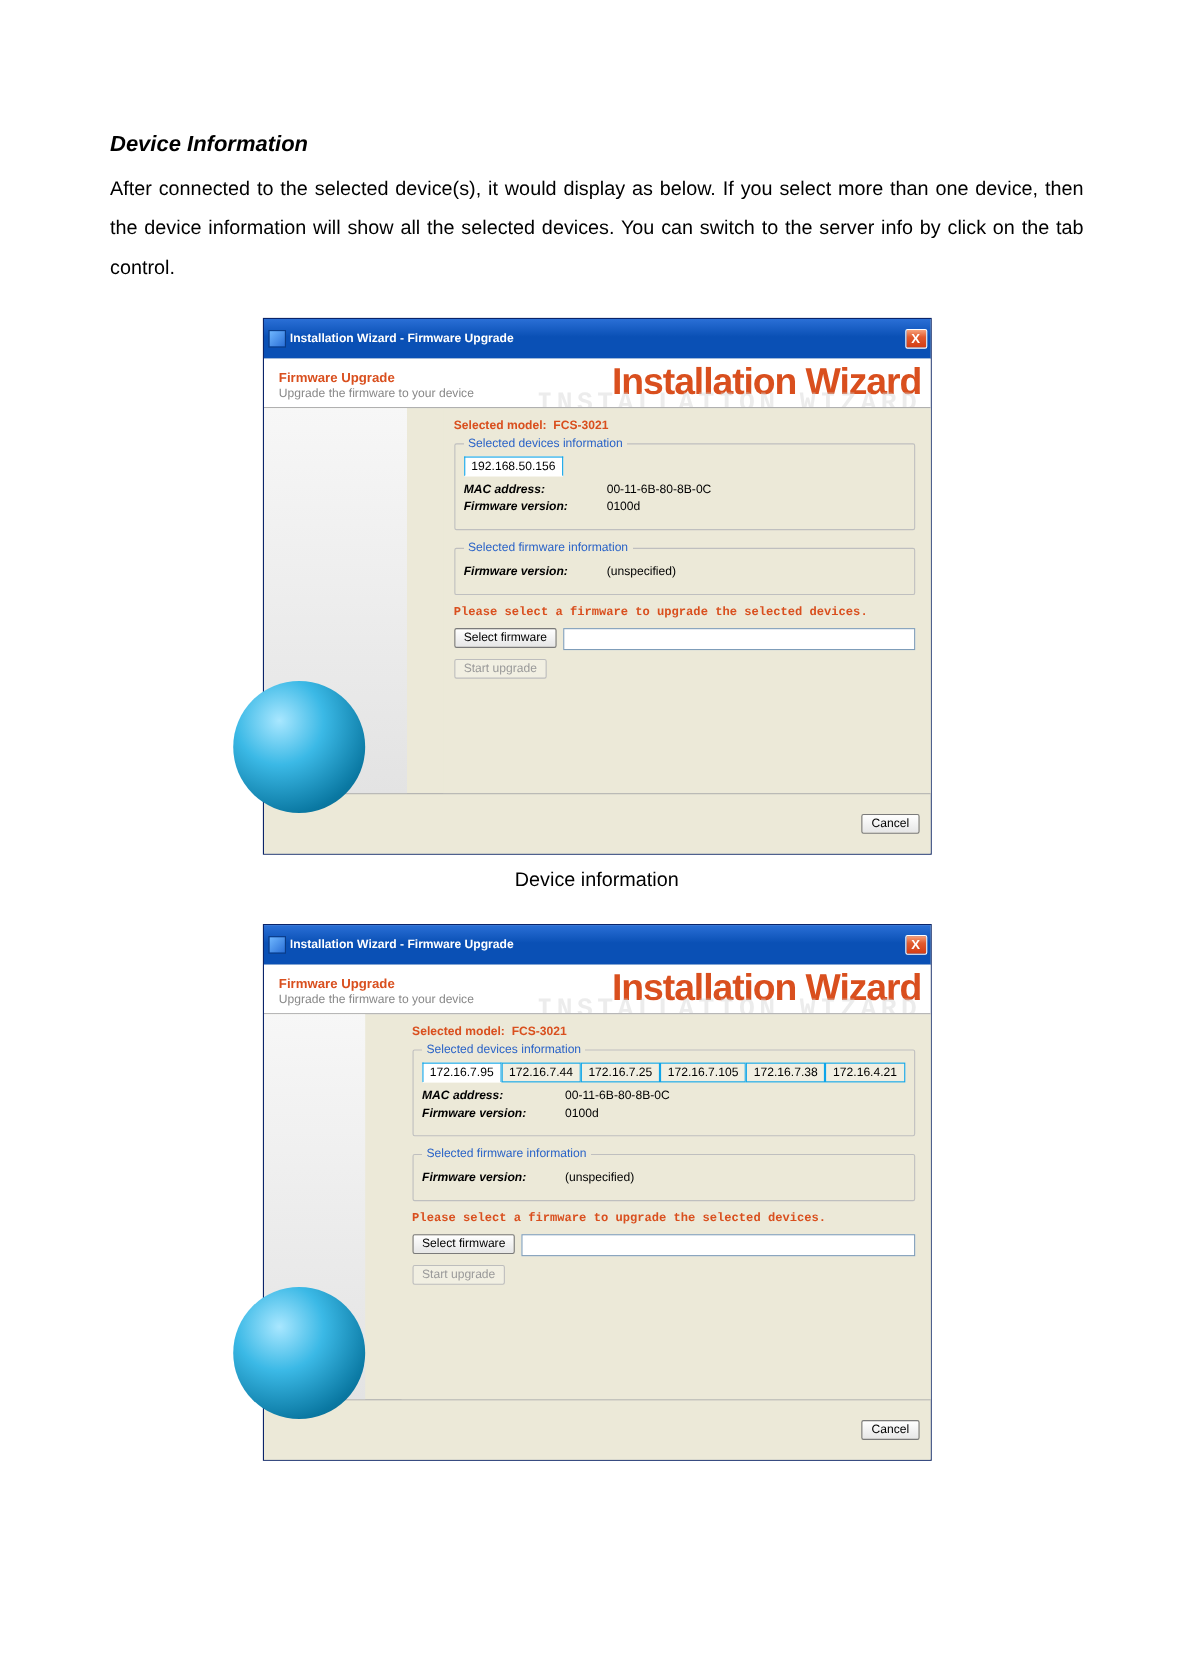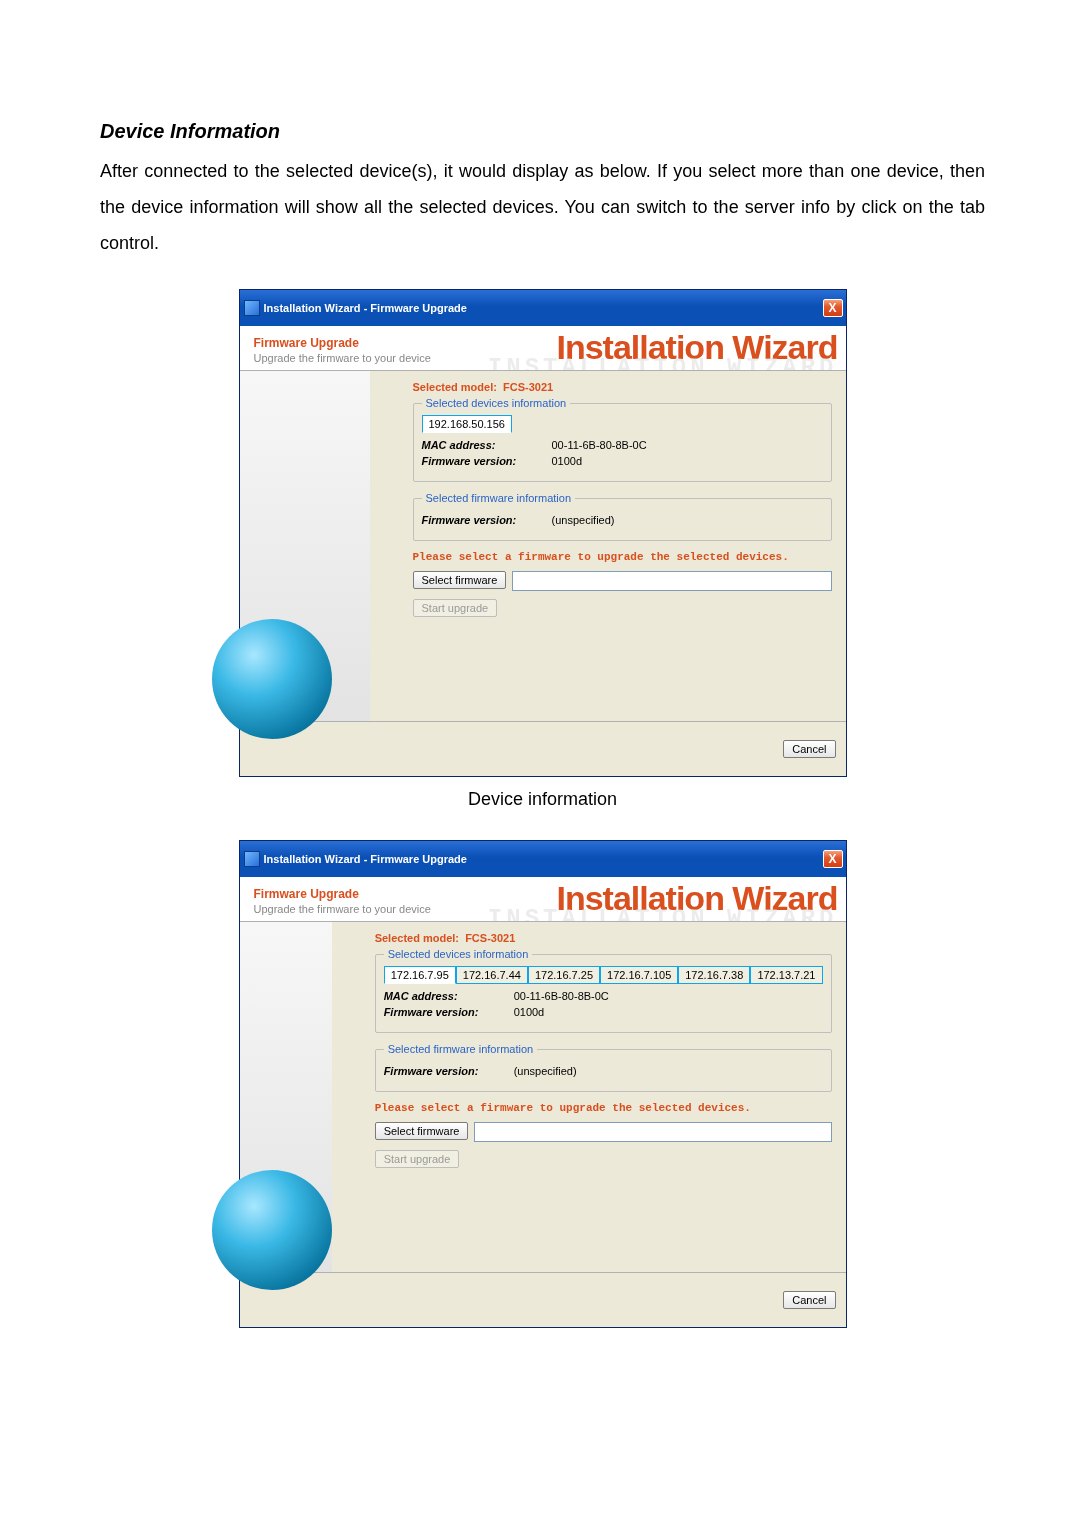--- a/index.html
+++ b/index.html
@@ -340,21 +340,21 @@
           </div>
 
           <fieldset class="group">
             <legend>Selected devices information</legend>
             <div class="tabs">
               <div class="tab active">172.16.7.95</div>
               <div class="tab">172.16.7.44</div>
               <div class="tab">172.16.7.25</div>
               <div class="tab">172.16.7.105</div>
               <div class="tab">172.16.7.38</div>
-              <div class="tab">172.13.7.21</div>
+              <div class="tab">172.16.4.21</div>
             </div>
             <div class="kv">
               <div class="label">MAC address:</div>
               <div>00-11-6B-80-8B-0C</div>
             </div>
             <div class="kv">
               <div class="label">Firmware version:</div>
               <div>0100d</div>
             </div>
           </fieldset>

